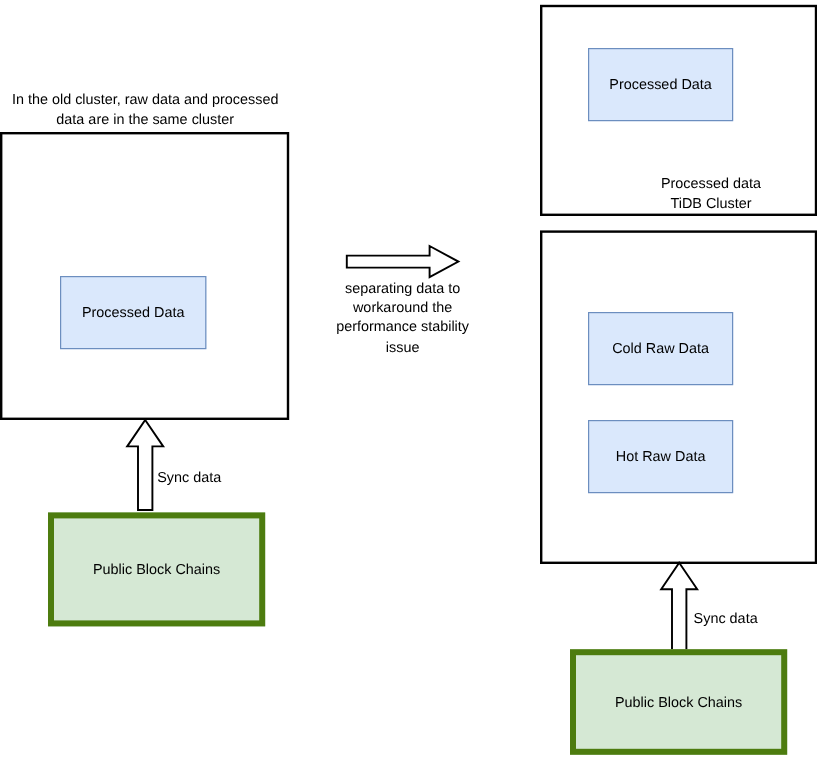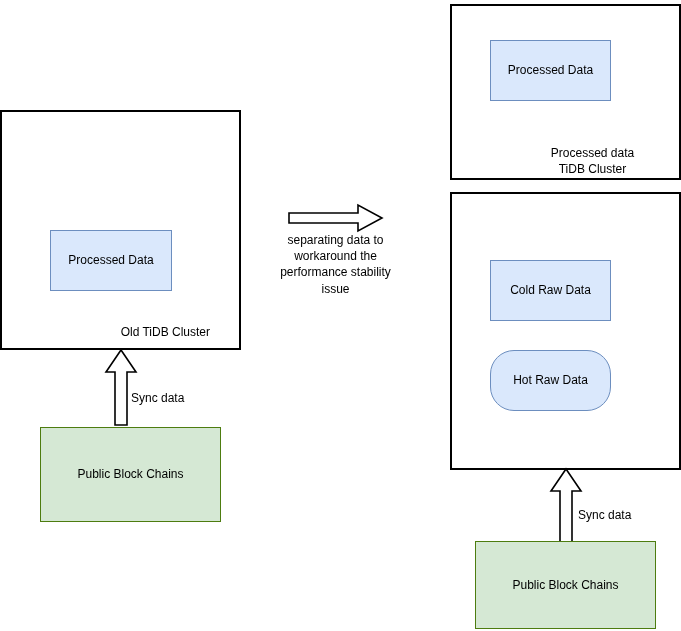--- a/index.html
+++ b/index.html
@@ -29,21 +29,21 @@
     text-align:center;
     line-height:1.25;
   }
   .box-blue{
     background:#dae8fc;
     border:1px solid #6c8ebf;
     font-size:12px;
   }
   .box-green{
     background:#d5e8d4;
-    border:1px solid #4d7c0f;
+    border:5px solid #4d7c0f;
     font-size:12px;
     text-align:center;
   }
   .caption{
     position:absolute;
     font-size:12px;
     line-height:1.35;
     color:#000;
     white-space:pre;
   }
@@ -51,27 +51,28 @@
   .caption.right{text-align:right;}
 
   .arrow-svg{position:absolute;overflow:visible;}
   .arrow-svg path{fill:#ffffff;stroke:#000000;stroke-width:1.6;stroke-linejoin:miter;}
 </style>
 </head>
 <body>
 
 <div class="stage">
 
+  <div class="caption center" style="left:2px;top:75px;width:238px;">In the old cluster, raw data and processed
+data are in the same cluster</div>
 
   <div class="panel" style="left:0px;top:110px;width:241px;height:240px;"></div>
 
 
   <div class="box box-blue" style="left:50px;top:230px;width:122px;height:61px;">Processed Data</div>
 
-  <div class="caption right" style="left:40px;top:324px;width:170px;">Old TiDB Cluster</div>
 
   <svg class="arrow-svg" style="left:104px;top:348px;width:34px;height:78px;" viewBox="0 0 34 78">
     <path d="M17 2 L32 24 L23 24 L23 77 L11 77 L11 24 L2 24 Z"></path>
   </svg>
 
   <div class="caption" style="left:131px;top:390px;width:120px;">Sync data</div>
 
   <div class="box box-green" style="left:40px;top:427px;width:181px;height:95px;">Public Block Chains</div>
 
   <svg class="arrow-svg" style="left:288px;top:204px;width:95px;height:28px;" viewBox="0 0 95 28">
@@ -87,21 +88,21 @@
 
   <div class="box box-blue" style="left:490px;top:40px;width:121px;height:61px;">Processed Data</div>
 
   <div class="caption center" style="left:520px;top:145px;width:145px;">Processed data
 TiDB Cluster</div>
 
   <div class="panel" style="left:450px;top:192px;width:231px;height:278px;"></div>
 
   <div class="box box-blue" style="left:490px;top:260px;width:121px;height:61px;">Cold Raw Data</div>
 
-  <div class="box box-blue" style="left:490px;top:350px;width:121px;height:61px;border-radius:24px;">Hot Raw Data</div>
+  <div class="box box-blue" style="left:490px;top:350px;width:121px;height:61px;">Hot Raw Data</div>
 
 
   <svg class="arrow-svg" style="left:549px;top:467px;width:34px;height:76px;" viewBox="0 0 34 76">
     <path d="M17 2 L32 24 L23 24 L23 75 L11 75 L11 24 L2 24 Z"></path>
   </svg>
 
   <div class="caption" style="left:578px;top:507px;width:120px;">Sync data</div>
 
   <div class="box box-green" style="left:475px;top:541px;width:181px;height:88px;">Public Block Chains</div>
 

